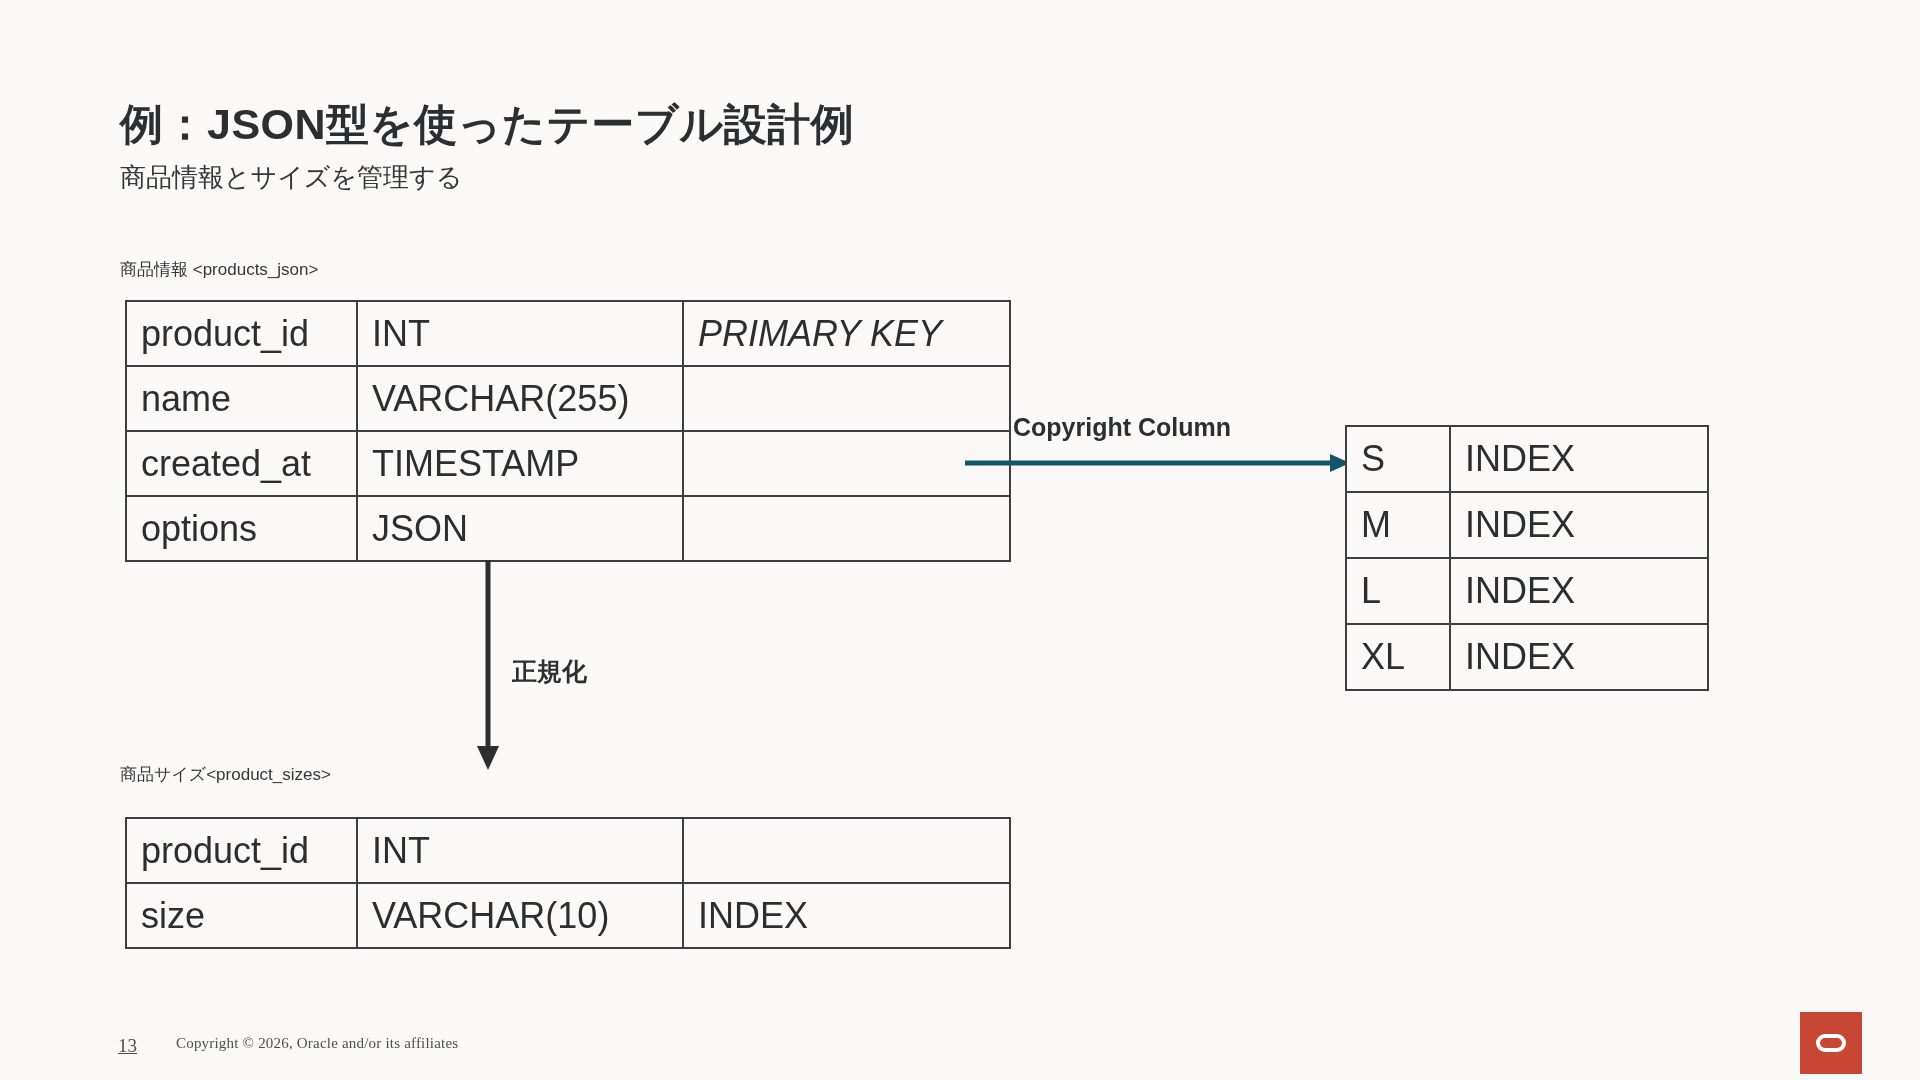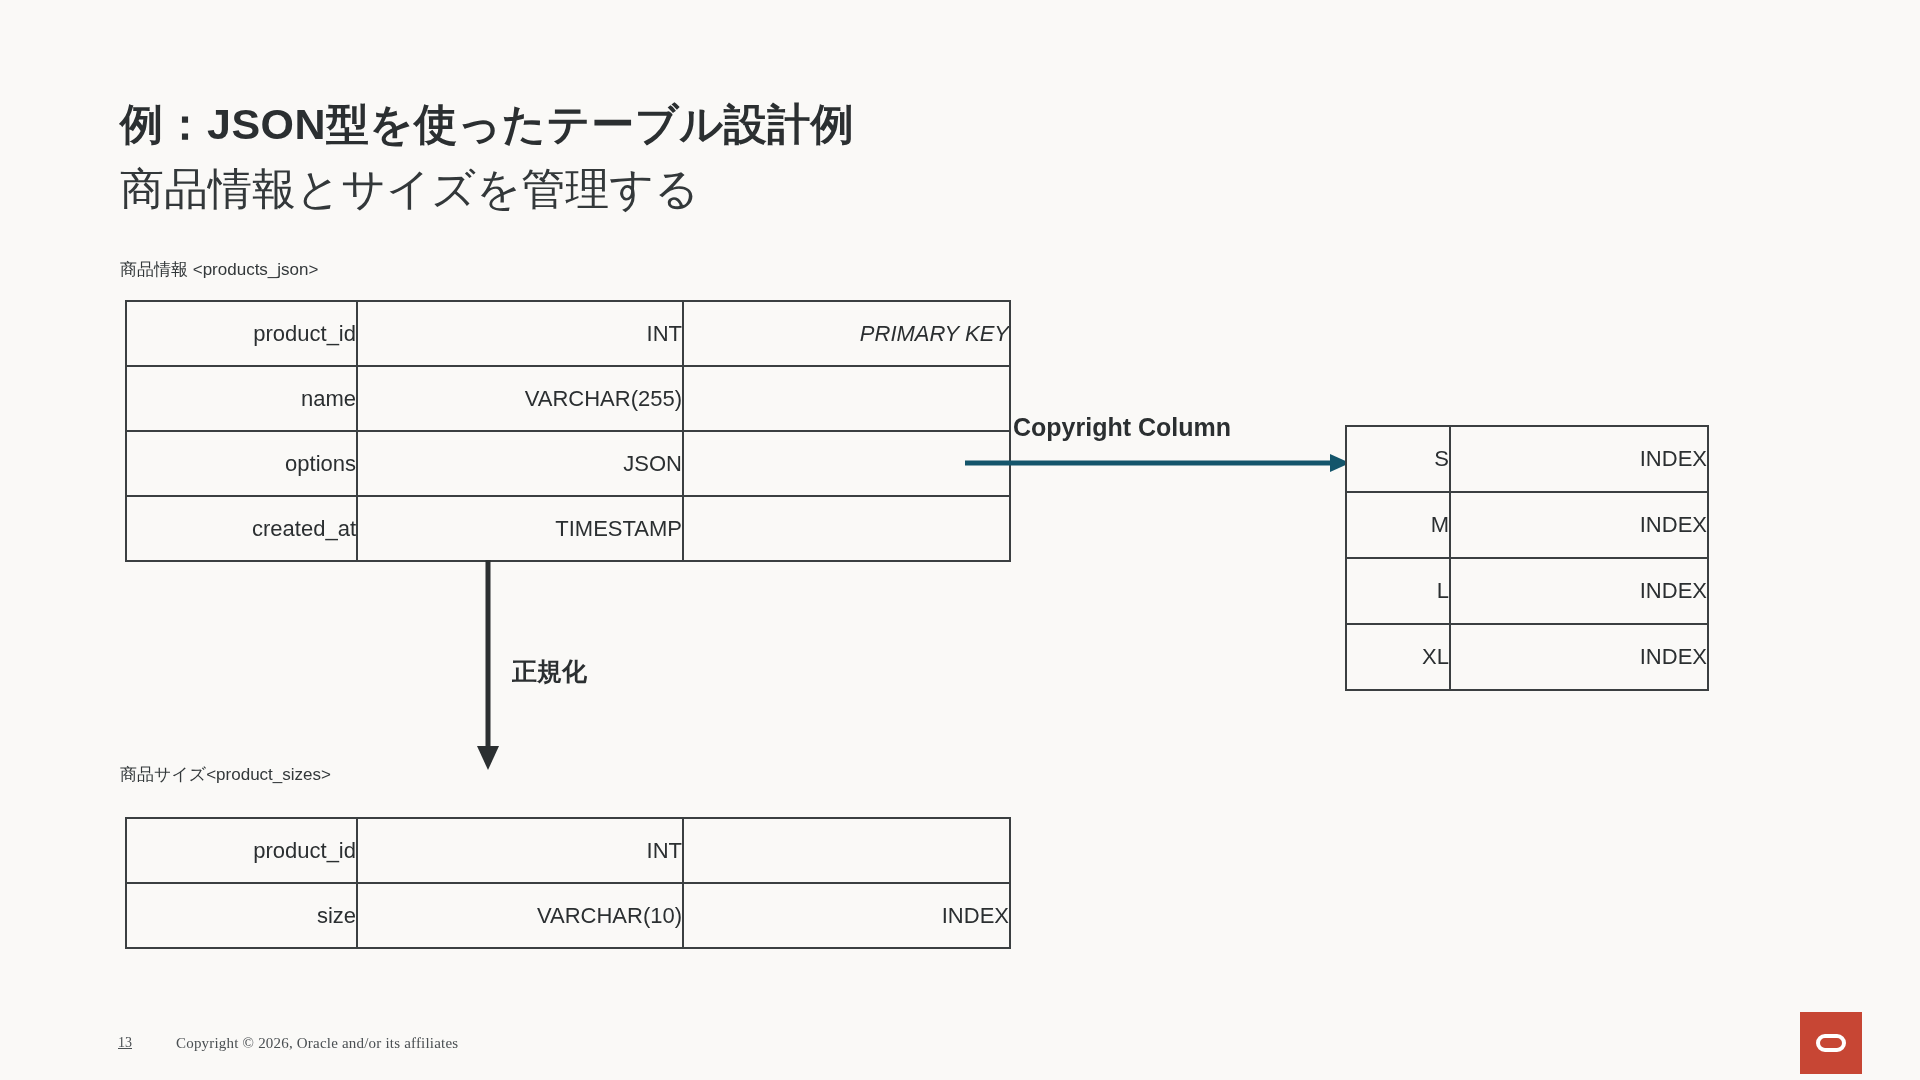--- a/index.html
+++ b/index.html
@@ -31,21 +31,21 @@
     font-size: 43px;
     font-weight: bold;
     letter-spacing: 0.5px;
     color: #2b2f31;
     white-space: nowrap;
   }
   .subtitle {
     position: absolute;
     left: 120px;
     top: 160px;
-    font-size: 44px;
+    font-size: 26px;
     font-weight: normal;
     color: #33383a;
     white-space: nowrap;
   }
 
   
   .caption {
     position: absolute;
     font-size: 17px;
     color: #33383a;
@@ -56,28 +56,27 @@
 
   
   .tbl {
     position: absolute;
     border-collapse: collapse;
     table-layout: fixed;
     background: #faf9f7;
   }
   .tbl td {
     border: 2px solid #3b3f41;
-    font-size: 22px;
+    font-size: 36px;
     color: #2b2f31;
     padding: 0 0 0 14px;
     height: 63px;
     vertical-align: middle;
     white-space: nowrap;
     overflow: hidden;
-    text-align: right;
   }
 
   #table-products { left: 125px; top: 300px; }
   #table-products .c1 { width: 215px; }
   #table-products .c2 { width: 310px; }
   #table-products .c3 { width: 311px; font-style: italic; }
 
   #table-sizes { left: 125px; top: 817px; }
   #table-sizes .c1 { width: 215px; }
   #table-sizes .c2 { width: 310px; }
@@ -111,21 +110,21 @@
     white-space: nowrap;
   }
   #label-generated-column { left: 1013px; top: 413px; }
   #label-normalize { left: 512px; top: 655px; }
 
   
   .footer-page {
     position: absolute;
     left: 118px;
     top: 1035px;
-    font-size: 14px;
+    font-size: 19px;
     color: #4a4f52;
     font-family: "Liberation Serif", "DejaVu Serif", serif;
     text-decoration: underline;
   }
   .footer-copy {
     position: absolute;
     left: 176px;
     top: 1035px;
     font-size: 15px;
     color: #4a4f52;
@@ -167,27 +166,27 @@
         <td class="c1">product_id</td>
         <td class="c2">INT</td>
         <td class="c3">PRIMARY KEY</td>
       </tr>
       <tr>
         <td class="c1">name</td>
         <td class="c2">VARCHAR(255)</td>
         <td class="c3"></td>
       </tr>
       <tr>
+        <td class="c1">created_at</td>
+        <td class="c2">TIMESTAMP</td>
+        <td class="c3"></td>
+      </tr>
+      <tr>
         <td class="c1">options</td>
         <td class="c2">JSON</td>
-        <td class="c3"></td>
-      </tr>
-      <tr>
-        <td class="c1">created_at</td>
-        <td class="c2">TIMESTAMP</td>
         <td class="c3"></td>
       </tr>
     </tbody>
   </table>
 
   <div class="arrow-label" id="label-generated-column">Copyright Column</div>
   <svg class="arrow-h" viewBox="0 0 385 22" preserveAspectRatio="none">
     <line x1="0" y1="11" x2="368" y2="11" stroke="#14556b" stroke-width="5"></line>
     <polygon points="385,11 365,2 365,20" fill="#14556b"></polygon>
   </svg>

